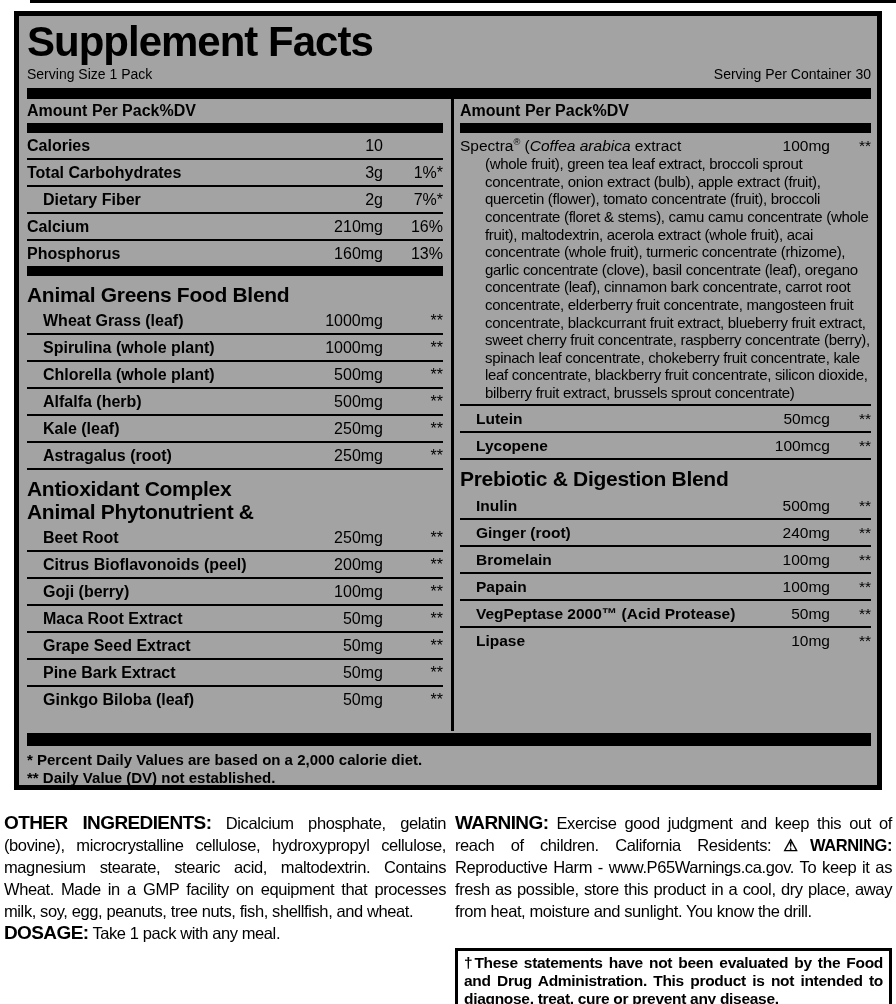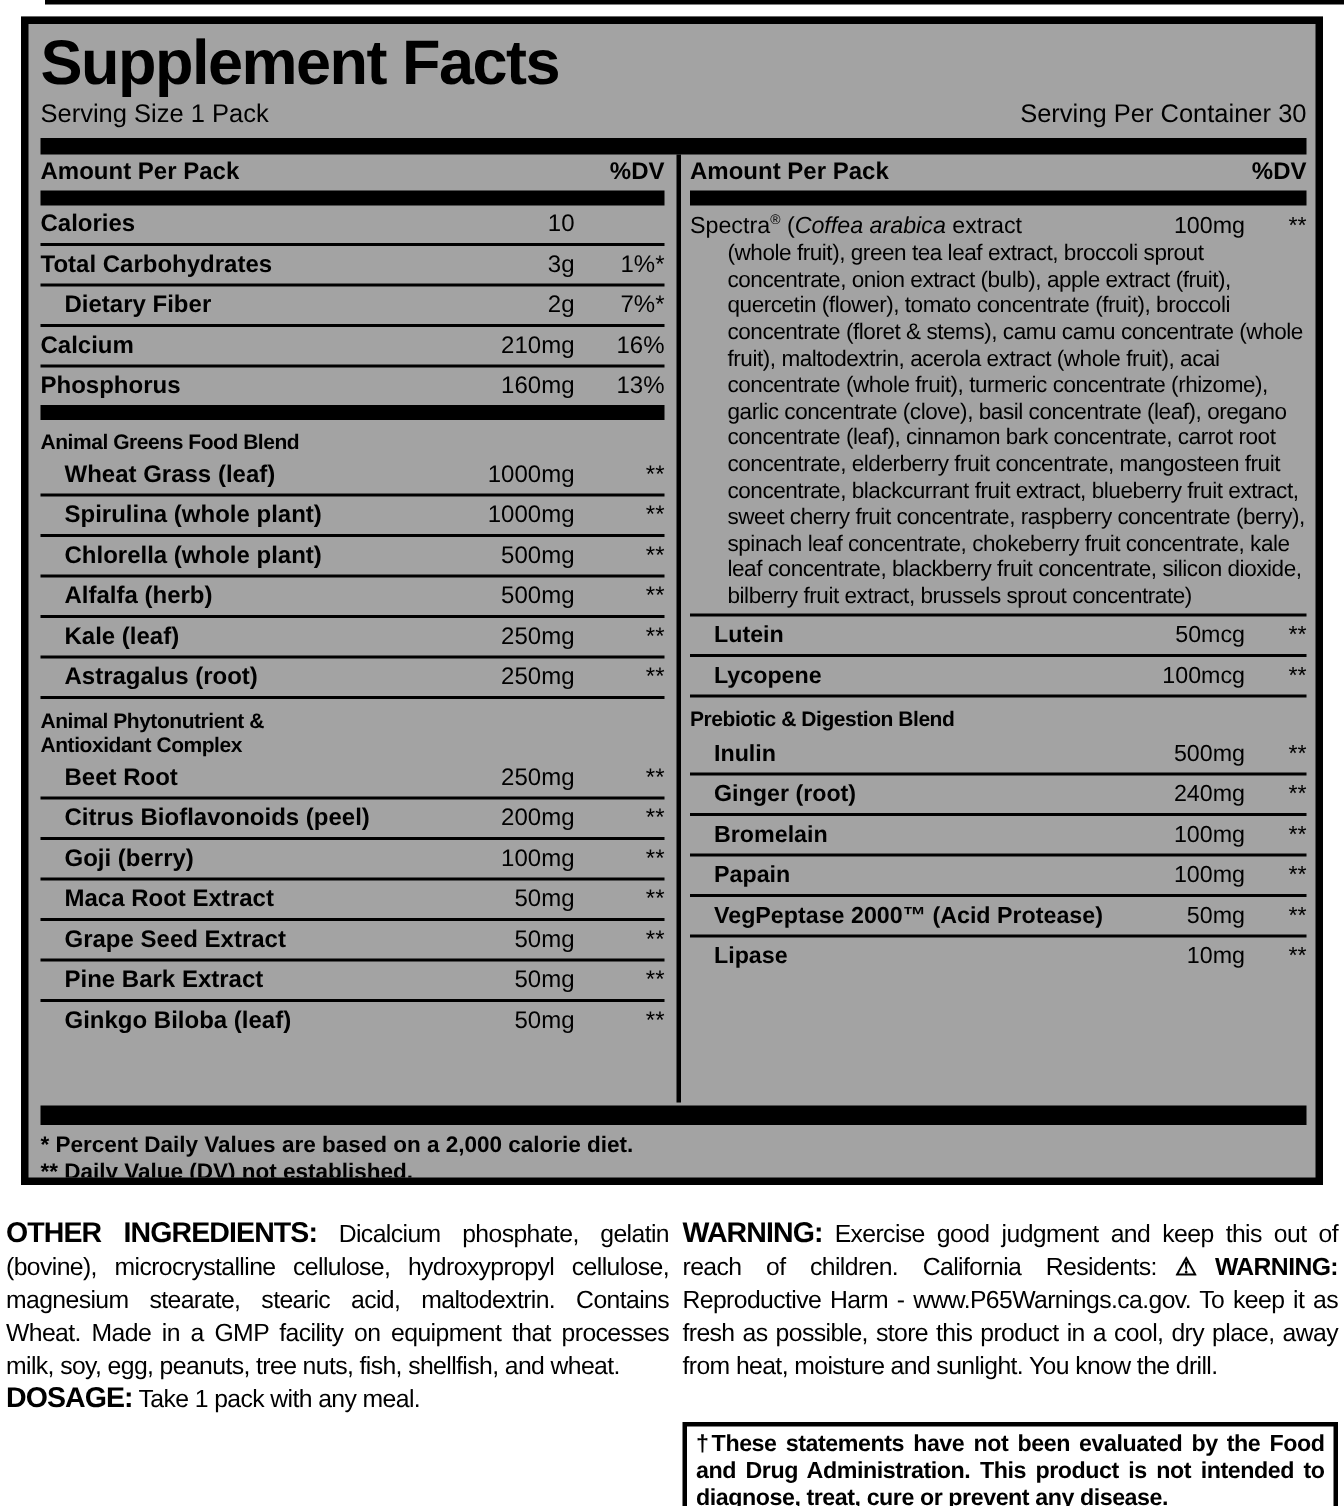--- a/index.html
+++ b/index.html
@@ -10,41 +10,41 @@
     font-family:"Liberation Sans", sans-serif;
     overflow:hidden;
   }
   .top-line { position:absolute; top:0; left:30px; right:0; height:3px; background:#000; }
 
   .panel {
     position:absolute; top:11px; left:14px; width:868px; height:779px;
     border:5px solid #000; padding:5px 6px 0 8px; overflow:hidden; background:#a3a3a3;
   }
   .title { font-size:42px; font-weight:bold; letter-spacing:-1px; line-height:1.0; }
-  .serving-row { display:flex; justify-content:space-between; font-size:17px; margin-top:3px; margin-bottom:6px;text-align:right; }
+  .serving-row { display:flex; justify-content:space-between; font-size:14px; margin-top:3px; margin-bottom:6px;text-align:right; }
   .bar { background:#000; }
   .bar-top { height:11px; }
   .cols { display:flex; min-height:632px; align-items:stretch; }
   .col-left  { width:424px; padding-right:8px; }
   .divider   { width:3px; background:#000; }
   .col-right { flex:1; padding-left:6px; }
-  .col-header { display:flex; justify-content:space-between; font-weight:bold; font-size:16px; padding:3px 0 3px; }
+  .col-header { display:flex; font-weight:bold; font-size:16px; padding:3px 0 3px; }
   .bar-sub { height:10px; }
 
   .row { display:flex; align-items:baseline; border-bottom:2px solid #000; padding:4px 0 3px; font-size:16px; }
   .row .n { flex:1;font-weight:bold; }
   .row .a { width:92px; text-align:right; white-space:nowrap; }
   .row .d { width:60px; text-align:right; white-space:nowrap; }
   .col-right .row { font-size:15.5px; }
   .col-right .row .a { width:80px; }
   .col-right .row .d { width:41px; }
   .row.indent .n { padding-left:16px; }
   .sec .row .n { padding-left:16px; }
   .row.no-rule { border-bottom:none; }
-  .sec-heading { font-weight:bold; font-size:14px; letter-spacing:-0.3px; padding:7px 0 2px; line-height:1.1; }
+  .sec-heading { font-weight:bold; font-size:21px; letter-spacing:-0.3px; padding:7px 0 2px; line-height:1.1; }
   .thick-sep { height:10px; background:#000; margin-top:0; }
 
   .spectra { border-bottom:2px solid #000; padding-bottom:3px; }
   .spectra-first { display:flex; align-items:baseline; font-size:15.5px; padding-top:4px; }
   .spectra-first .n { flex:1; }
   .spectra-first .a { width:80px; text-align:right; }
   .spectra-first .d { width:41px; text-align:right; }
   .spectra-first sup { font-size:60%; }
   .spectra-cont { margin-left:25px; font-size:15px; line-height:17.6px; letter-spacing:-0.3px; }
 
@@ -141,22 +141,22 @@
         </div>
         <div class="row">
           <span class="n">Astragalus (root)</span>
           <span class="a">250mg</span>
           <span class="d">**</span>
         </div>
       </div>
 
       <div class="sec">
         <div class="sec-heading">
+          <div>Antioxidant Complex</div>
           <div>Animal Phytonutrient &amp;</div>
-          <div>Antioxidant Complex</div>
         </div>
         <div class="row">
           <span class="n">Beet Root</span>
           <span class="a">250mg</span>
           <span class="d">**</span>
         </div>
         <div class="row">
           <span class="n">Citrus Bioflavonoids (peel)</span>
           <span class="a">200mg</span>
           <span class="d">**</span>

